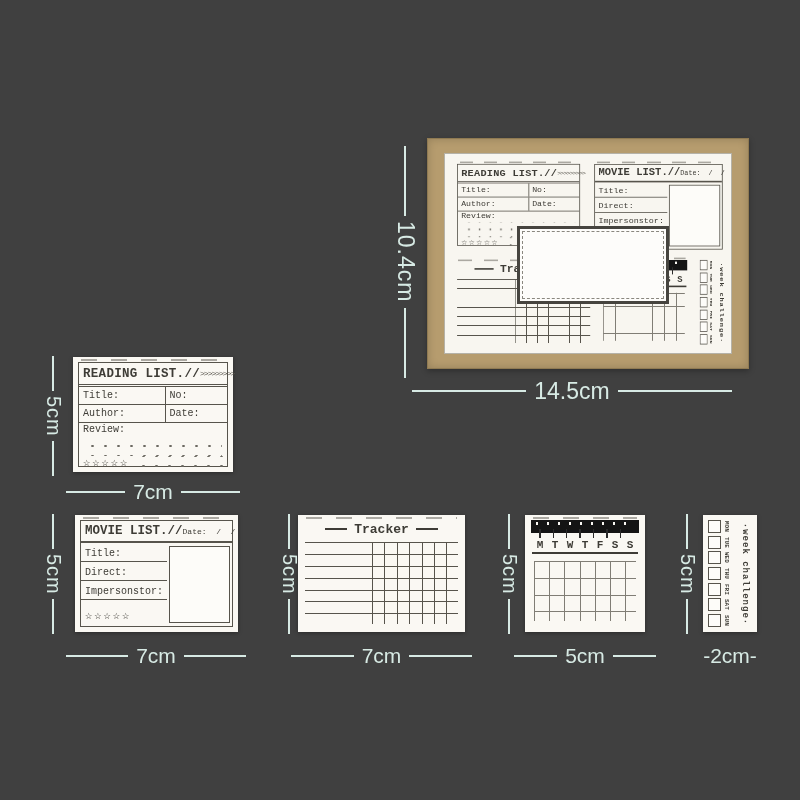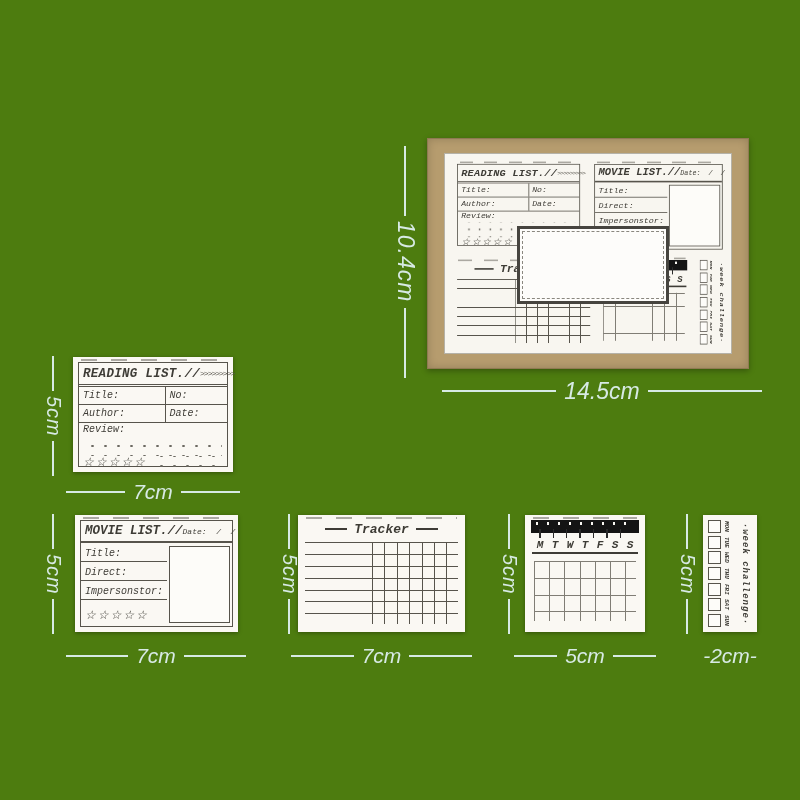--- a/index.html
+++ b/index.html
@@ -1,28 +1,28 @@
 <!DOCTYPE html>
 <html><head>
 <meta charset="utf-8">
 <style>
   html,body { margin:0; padding:0; }
   body { width:800px; height:800px; background:#154b46; font-family:"Liberation Sans", sans-serif; }
-  .screen { position:relative; width:800px; height:800px; background:#4d7c0f; overflow:hidden;font-style:italic; }
+  .screen { position:relative; width:800px; height:800px; background:#404040; overflow:hidden; }
 
   
   .vmeasure { position:absolute; display:flex; flex-direction:column; align-items:center; width:34px; }
   .vline { width:2px; flex:1; background:#d7eae4; }
   .vlabel { writing-mode:vertical-rl; color:#d7eae4; font-size:20px; padding:5px 0; letter-spacing:1px; }
   .hmeasure { position:absolute; display:flex; align-items:center; height:30px; }
   .hline { height:2px; flex:1; background:#d7eae4; }
   .hlabel { color:#d7eae4; font-size:21px; padding:0 8px; white-space:nowrap; }
   .m-board-h { left:388px; top:146px; height:232px; }
   .m-board-h .vlabel { font-size:23px; }
-  .m-board-w { left:442px; top:376px; width:320px; }
+  .m-board-w { left:412px; top:376px; width:320px; }
   .m-board-w .hlabel { font-size:23px; }
   .m-reading-h { left:36px; top:356px; height:120px; }
   .m-reading-w { left:66px; top:477px; width:174px; }
   .m-movie-h   { left:36px; top:514px; height:120px; }
   .m-movie-w   { left:66px; top:641px; width:180px; }
   .m-tracker-h { left:272px; top:514px; height:120px; }
   .m-tracker-w { left:291px; top:641px; width:181px; }
   .m-calendar-h{ left:492px; top:514px; height:120px; }
   .m-calendar-w{ left:514px; top:641px; width:142px; }
   .m-week-h    { left:670px; top:514px; height:120px; }

